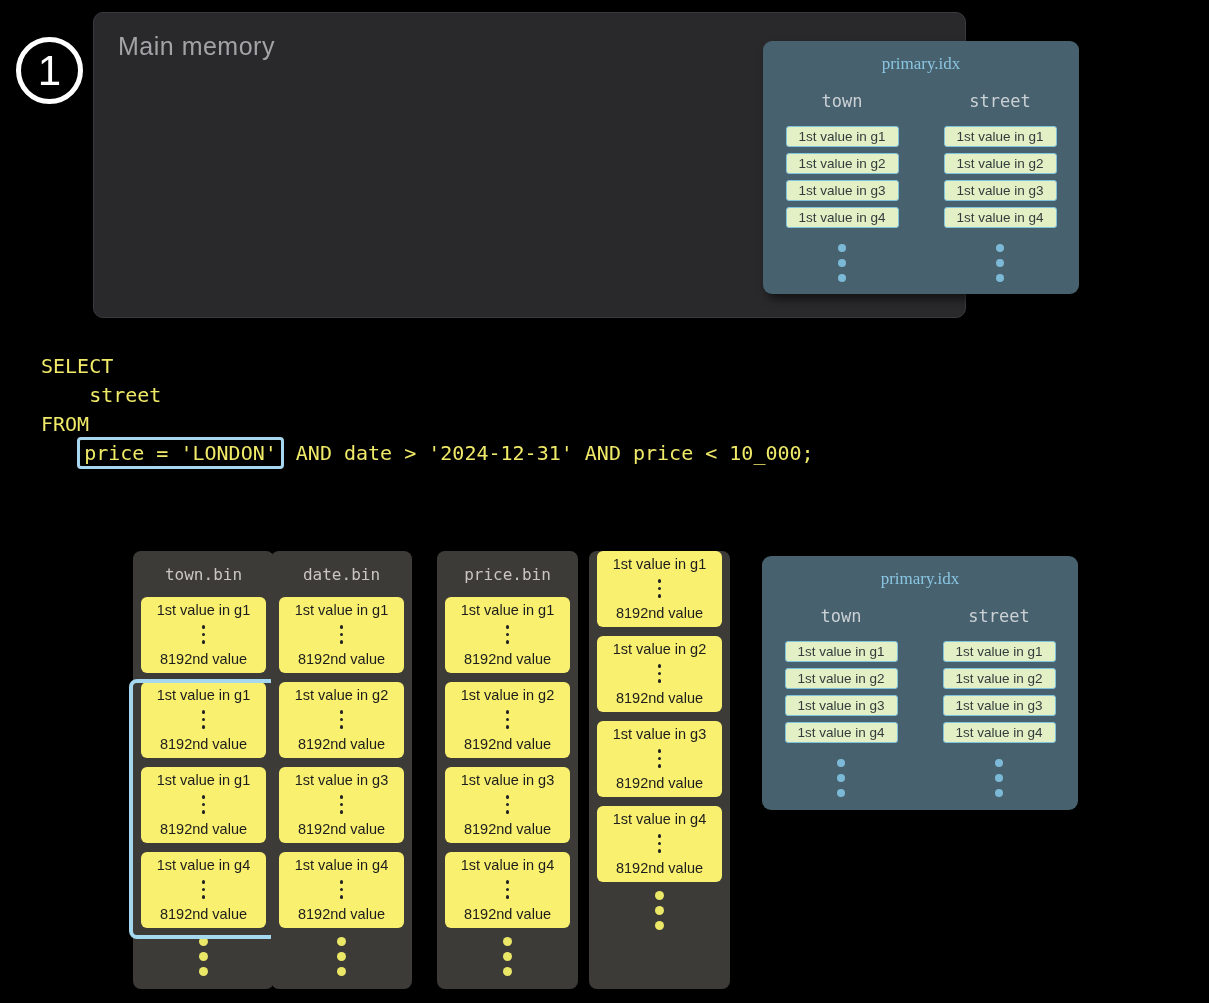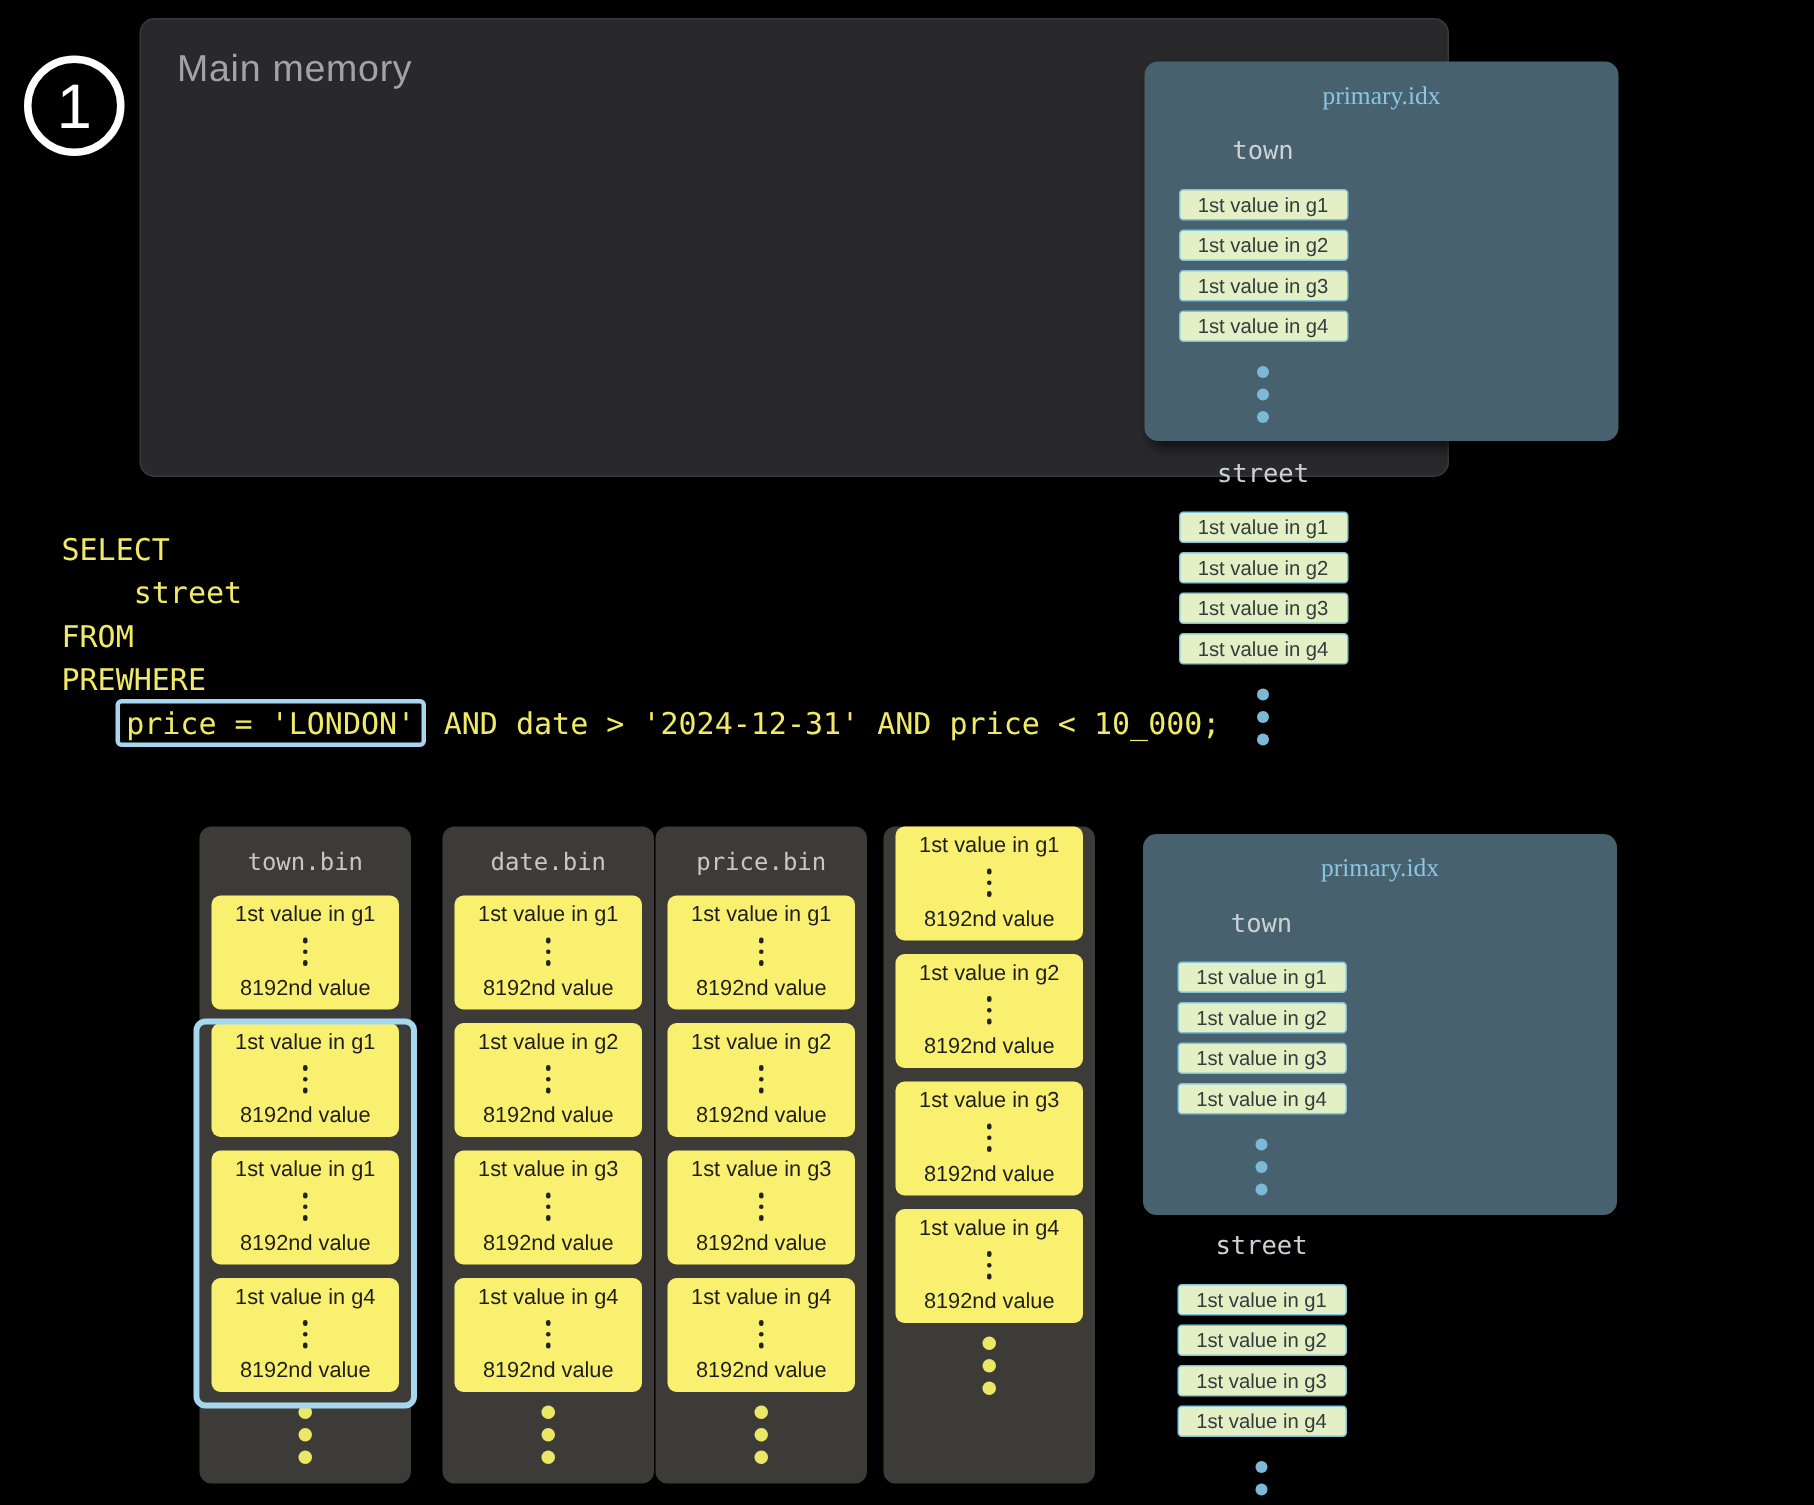--- a/index.html
+++ b/index.html
@@ -55,21 +55,21 @@
   }
   .pidx-top { left: 669px; top: 28px; height: 253px; }   
   .pidx-bottom { left: 762px; top: 556px; height: 254px; }
   .pidx-title {
     padding-top: 13px;
     text-align: center;
     font-family: Liberation Serif, serif;
     font-size: 17px;
     color: #8ac6e2;
   }
-  .pidx-cols { display: flex; flex-direction: column; }
+  .pidx-cols { display: flex; }
   .pidx-col { width: 50%; display: flex; flex-direction: column; align-items: center; }
   .pidx-colname {
     margin: 17px 0 15px;
     font-family: "DejaVu Sans Mono", monospace;
     font-size: 17px;
     color: #ccd1d5;
   }
   .chip {
     width: 113px;
     height: 21px;
@@ -199,21 +199,20 @@
             </div>
         </div>
       </div>
     </div>
   </div>
 
   <div class="sql">
     <div class="sql-line">SELECT</div>
     <div class="sql-line">    street</div>
     <div class="sql-line">FROM</div>
-    <div class="sql-line">PREWHERE</div>
     <div class="sql-line"><span>   </span><span class="hl">price = 'LONDON'</span><span> AND date &gt; '2024-12-31' AND price &lt; 10_000;</span></div>
   </div>
 
   <div class="bin" style="left:133px">
     <div class="bin-title">town.bin</div>
     <div class="granule">
       <span class="g-label">1st value in g1</span>
       <span class="gdots">
           <i></i>
           <i></i>
@@ -249,21 +248,21 @@
       <span class="g-label">8192nd value</span>
     </div>
     <div class="ydots">
         <i></i>
         <i></i>
         <i></i>
       </div>
     <div class="selection-frame"></div>
   </div>
 
-  <div class="bin" style="left:295px">
+  <div class="bin" style="left:271px">
     <div class="bin-title">date.bin</div>
     <div class="granule">
       <span class="g-label">1st value in g1</span>
       <span class="gdots">
           <i></i>
           <i></i>
           <i></i>
         </span>
       <span class="g-label">8192nd value</span>
     </div>

